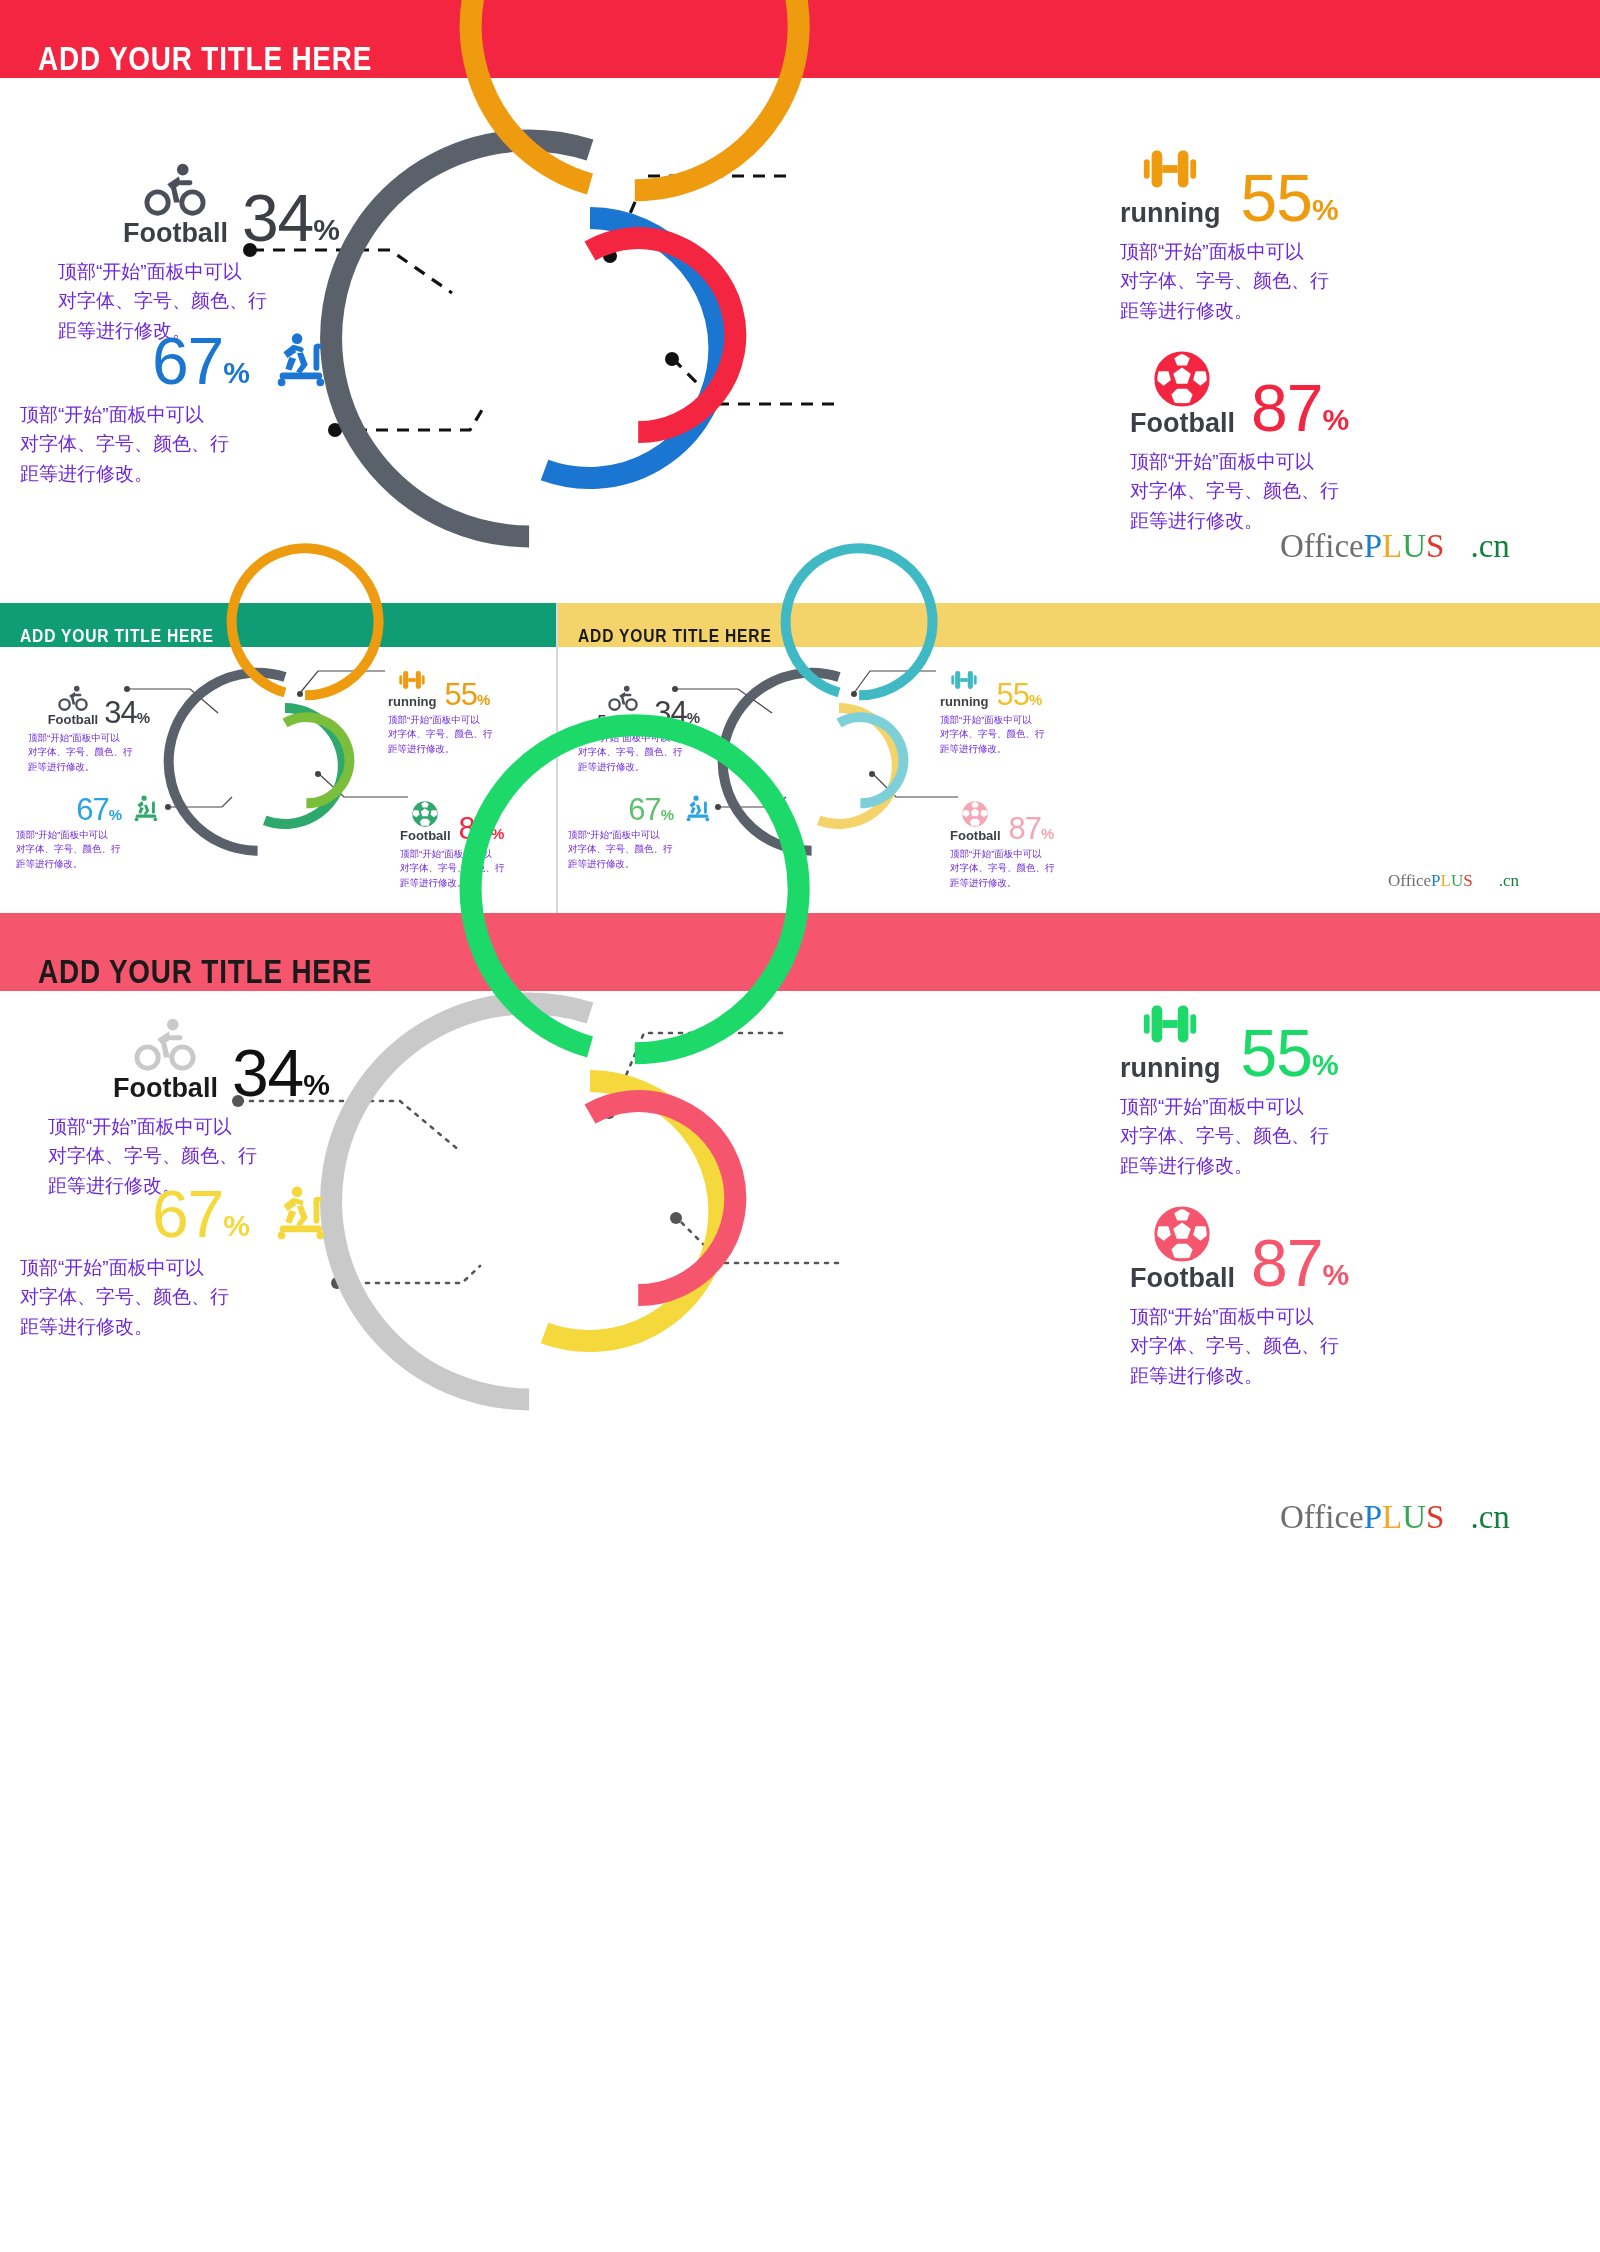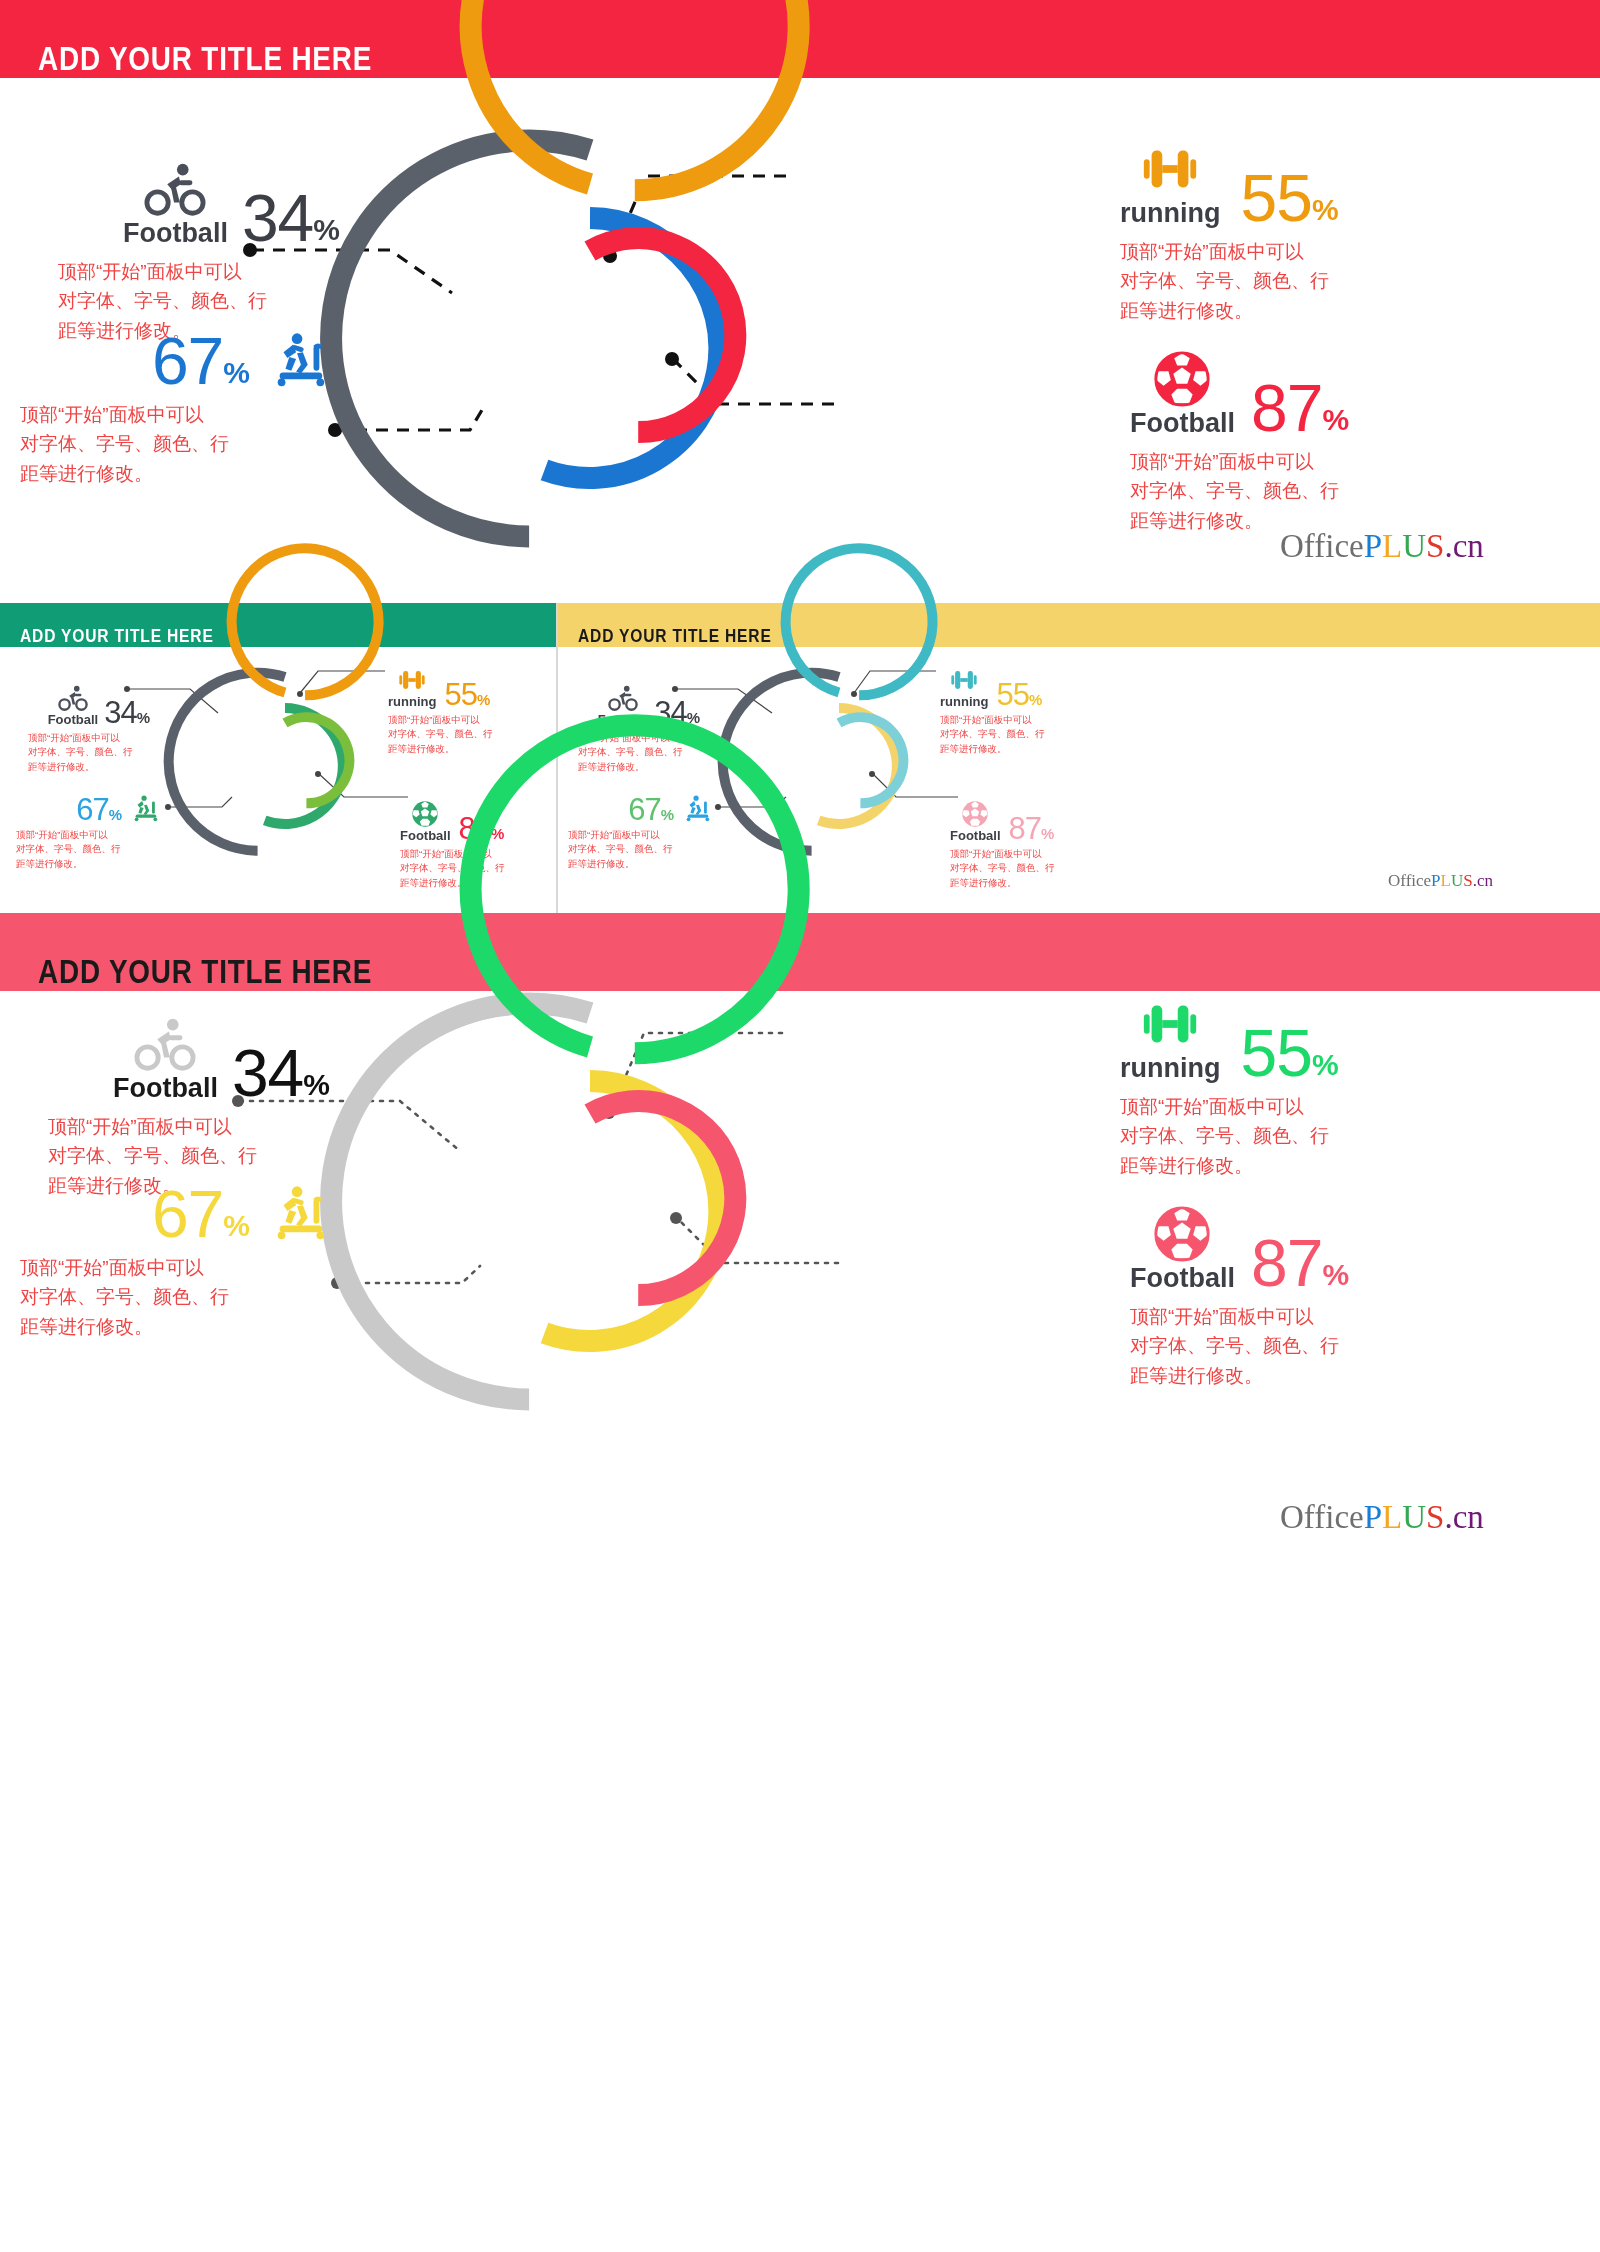--- a/index.html
+++ b/index.html
@@ -55,21 +55,21 @@
   .callout-label {
     font-weight:bold; color:#3c3f45; line-height:1;
     font-family:"Liberation Sans", sans-serif;
   }
   .callout-num {
     font-weight:normal; line-height:0.88; letter-spacing:-1px;
     font-family:"Liberation Sans", sans-serif;
   }
   .callout-pct { font-weight:bold; }
   .callout-body {
-    color:#ef4444; line-height:1.55;
+    color:#6d28d9; line-height:1.55;
     font-family:"Liberation Sans","DejaVu Sans", sans-serif;
     white-space:pre-line;
   }
 
   
   .big .callout-icon svg { width:62px; height:62px; }
   .big .callout-label { font-size:27px; }
   .big .callout-num  { font-size:66px; }
   .big .callout-pct  { font-size:30px; }
   .big .callout-body { font-size:19px; margin-top:10px; }
@@ -89,21 +89,21 @@
   
   .logo {
     position:absolute; font-family:"Liberation Serif", serif;
     white-space:nowrap;
   }
   .logo .o  { color:#6f6f6f; }
   .logo .p  { color:#1a7fd4; }
   .logo .l  { color:#F5A623; }
   .logo .u  { color:#34A853; }
   .logo .s  { color:#E0392B; }
-  .logo .cn { color:#701a75; }
+  .logo .cn { color:#15803d;margin-left:26px; }
   .logo-big  { font-size:33px; }
   .logo-small{ font-size:17px; }
 </style>
 </head>
 <body>
 
 <div class="bar" id="panel1-header">
   <div class="bar-title">ADD YOUR TITLE HERE</div>
 </div>
 

